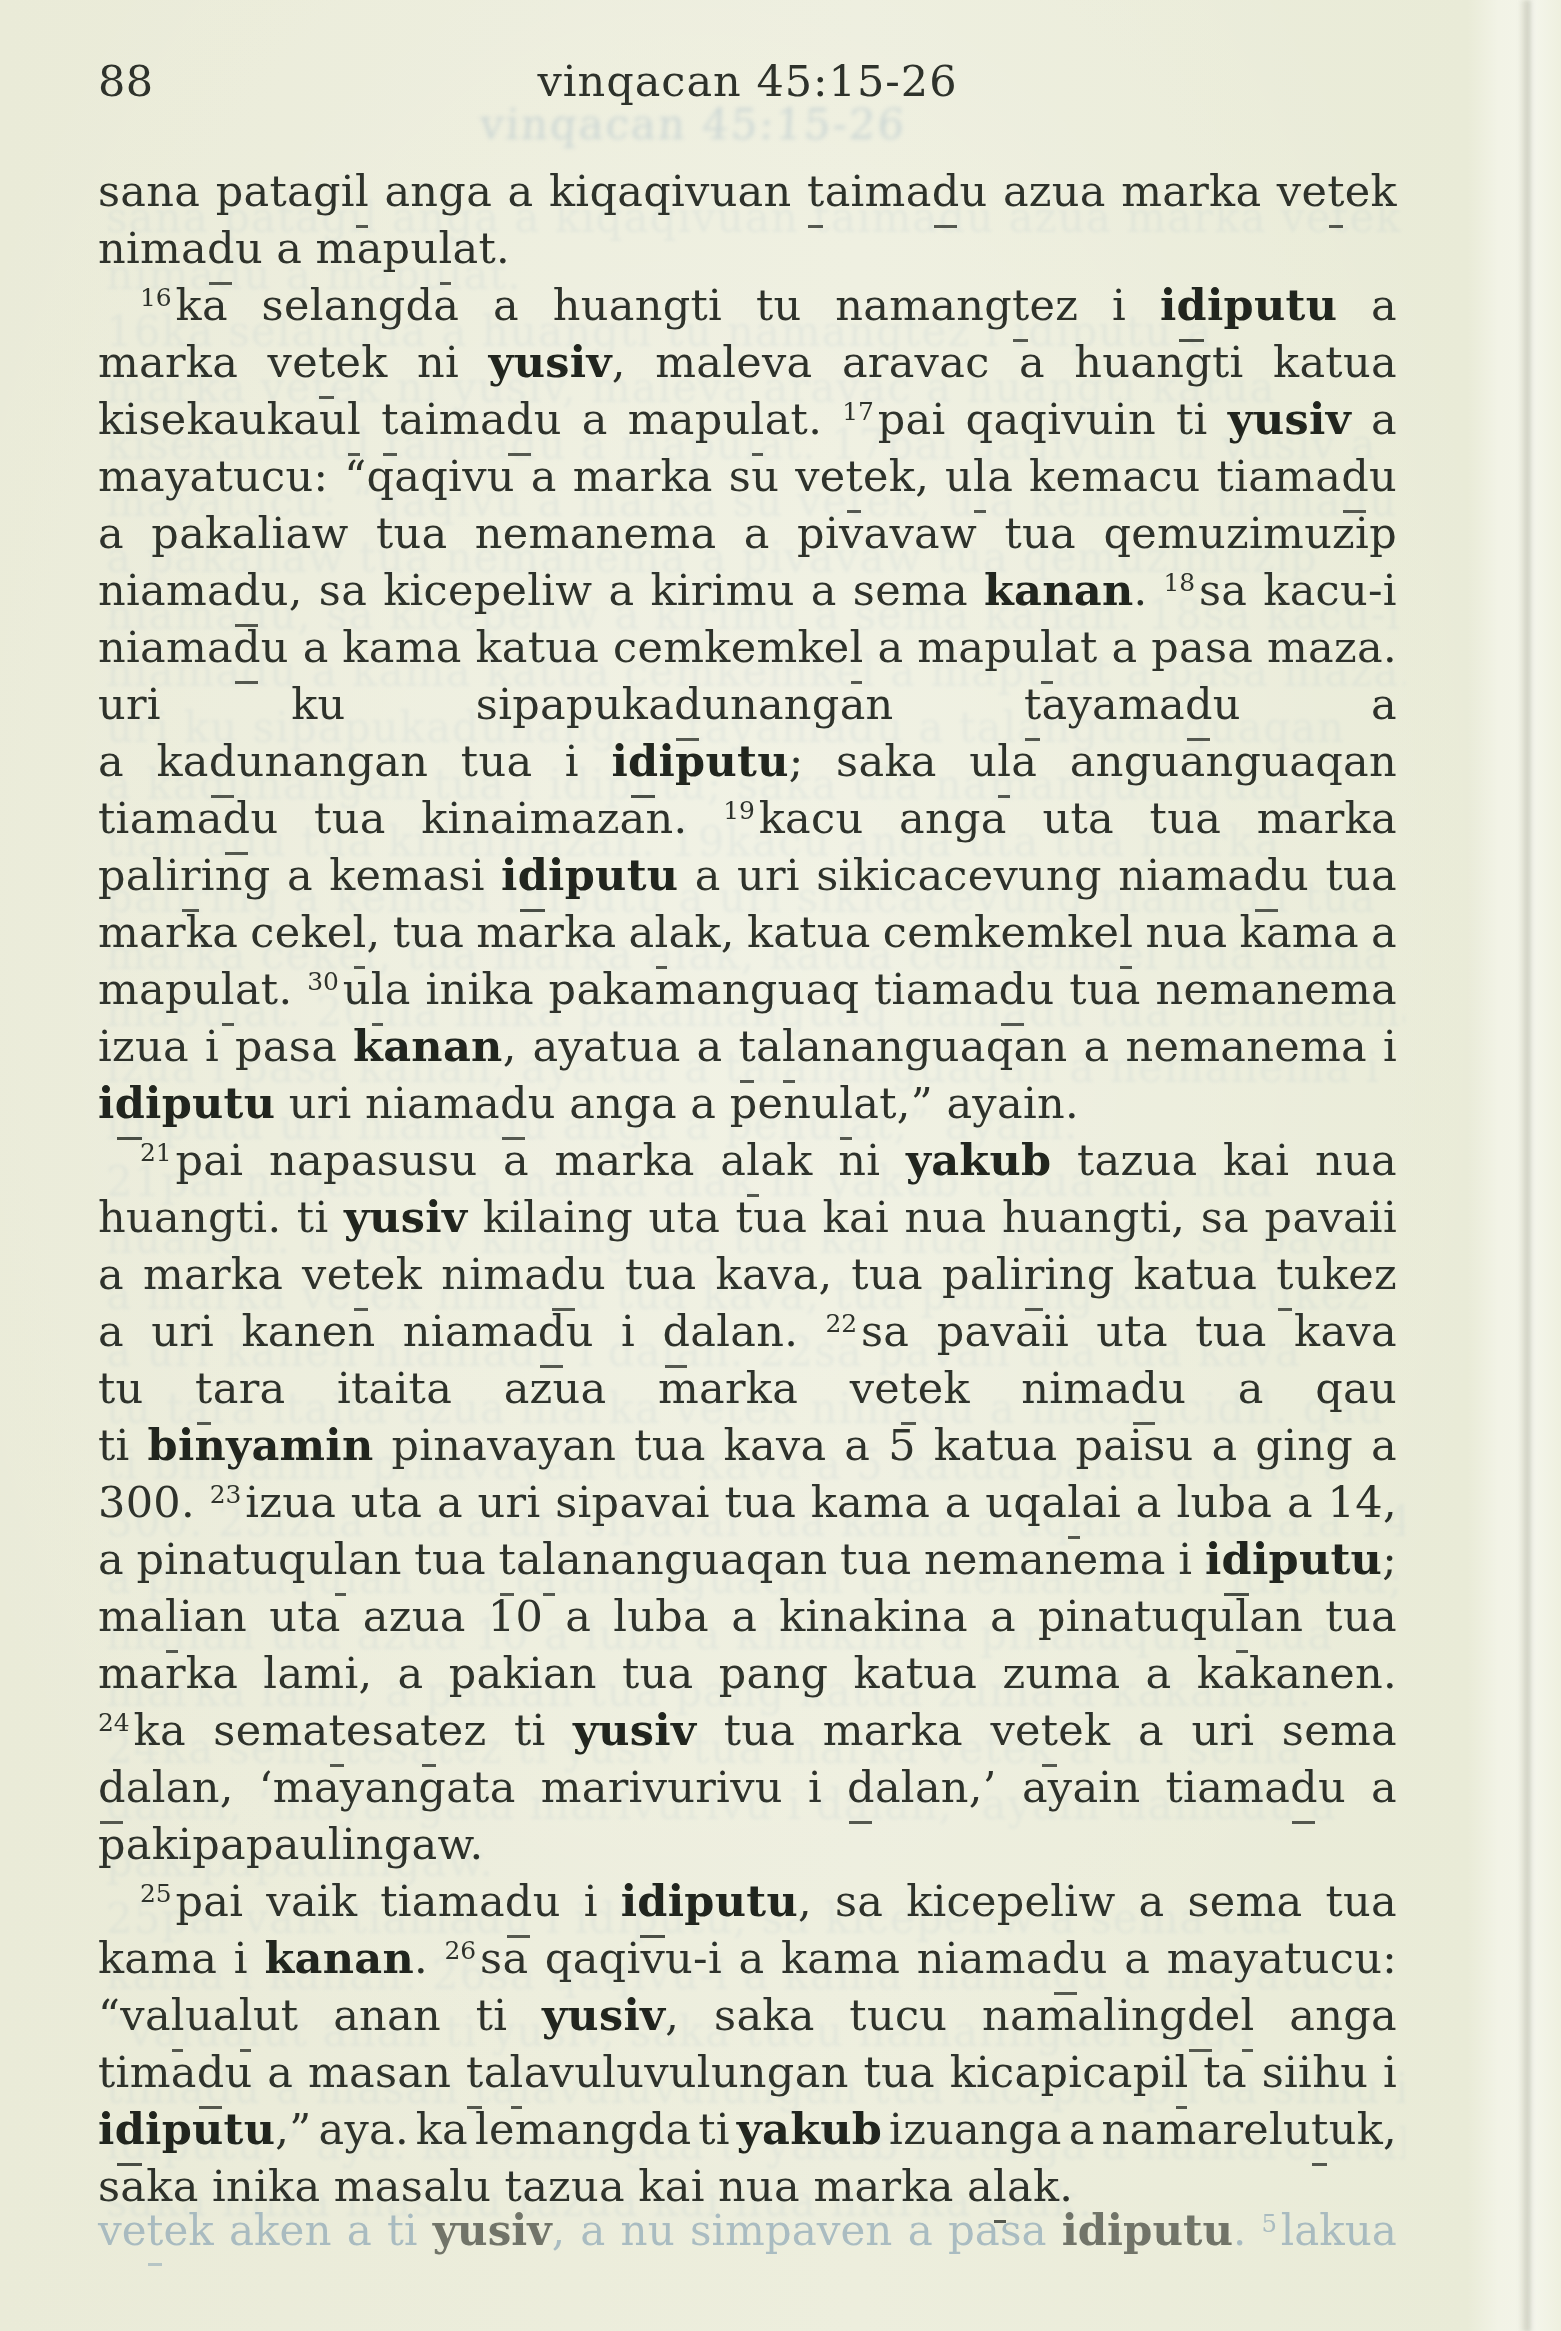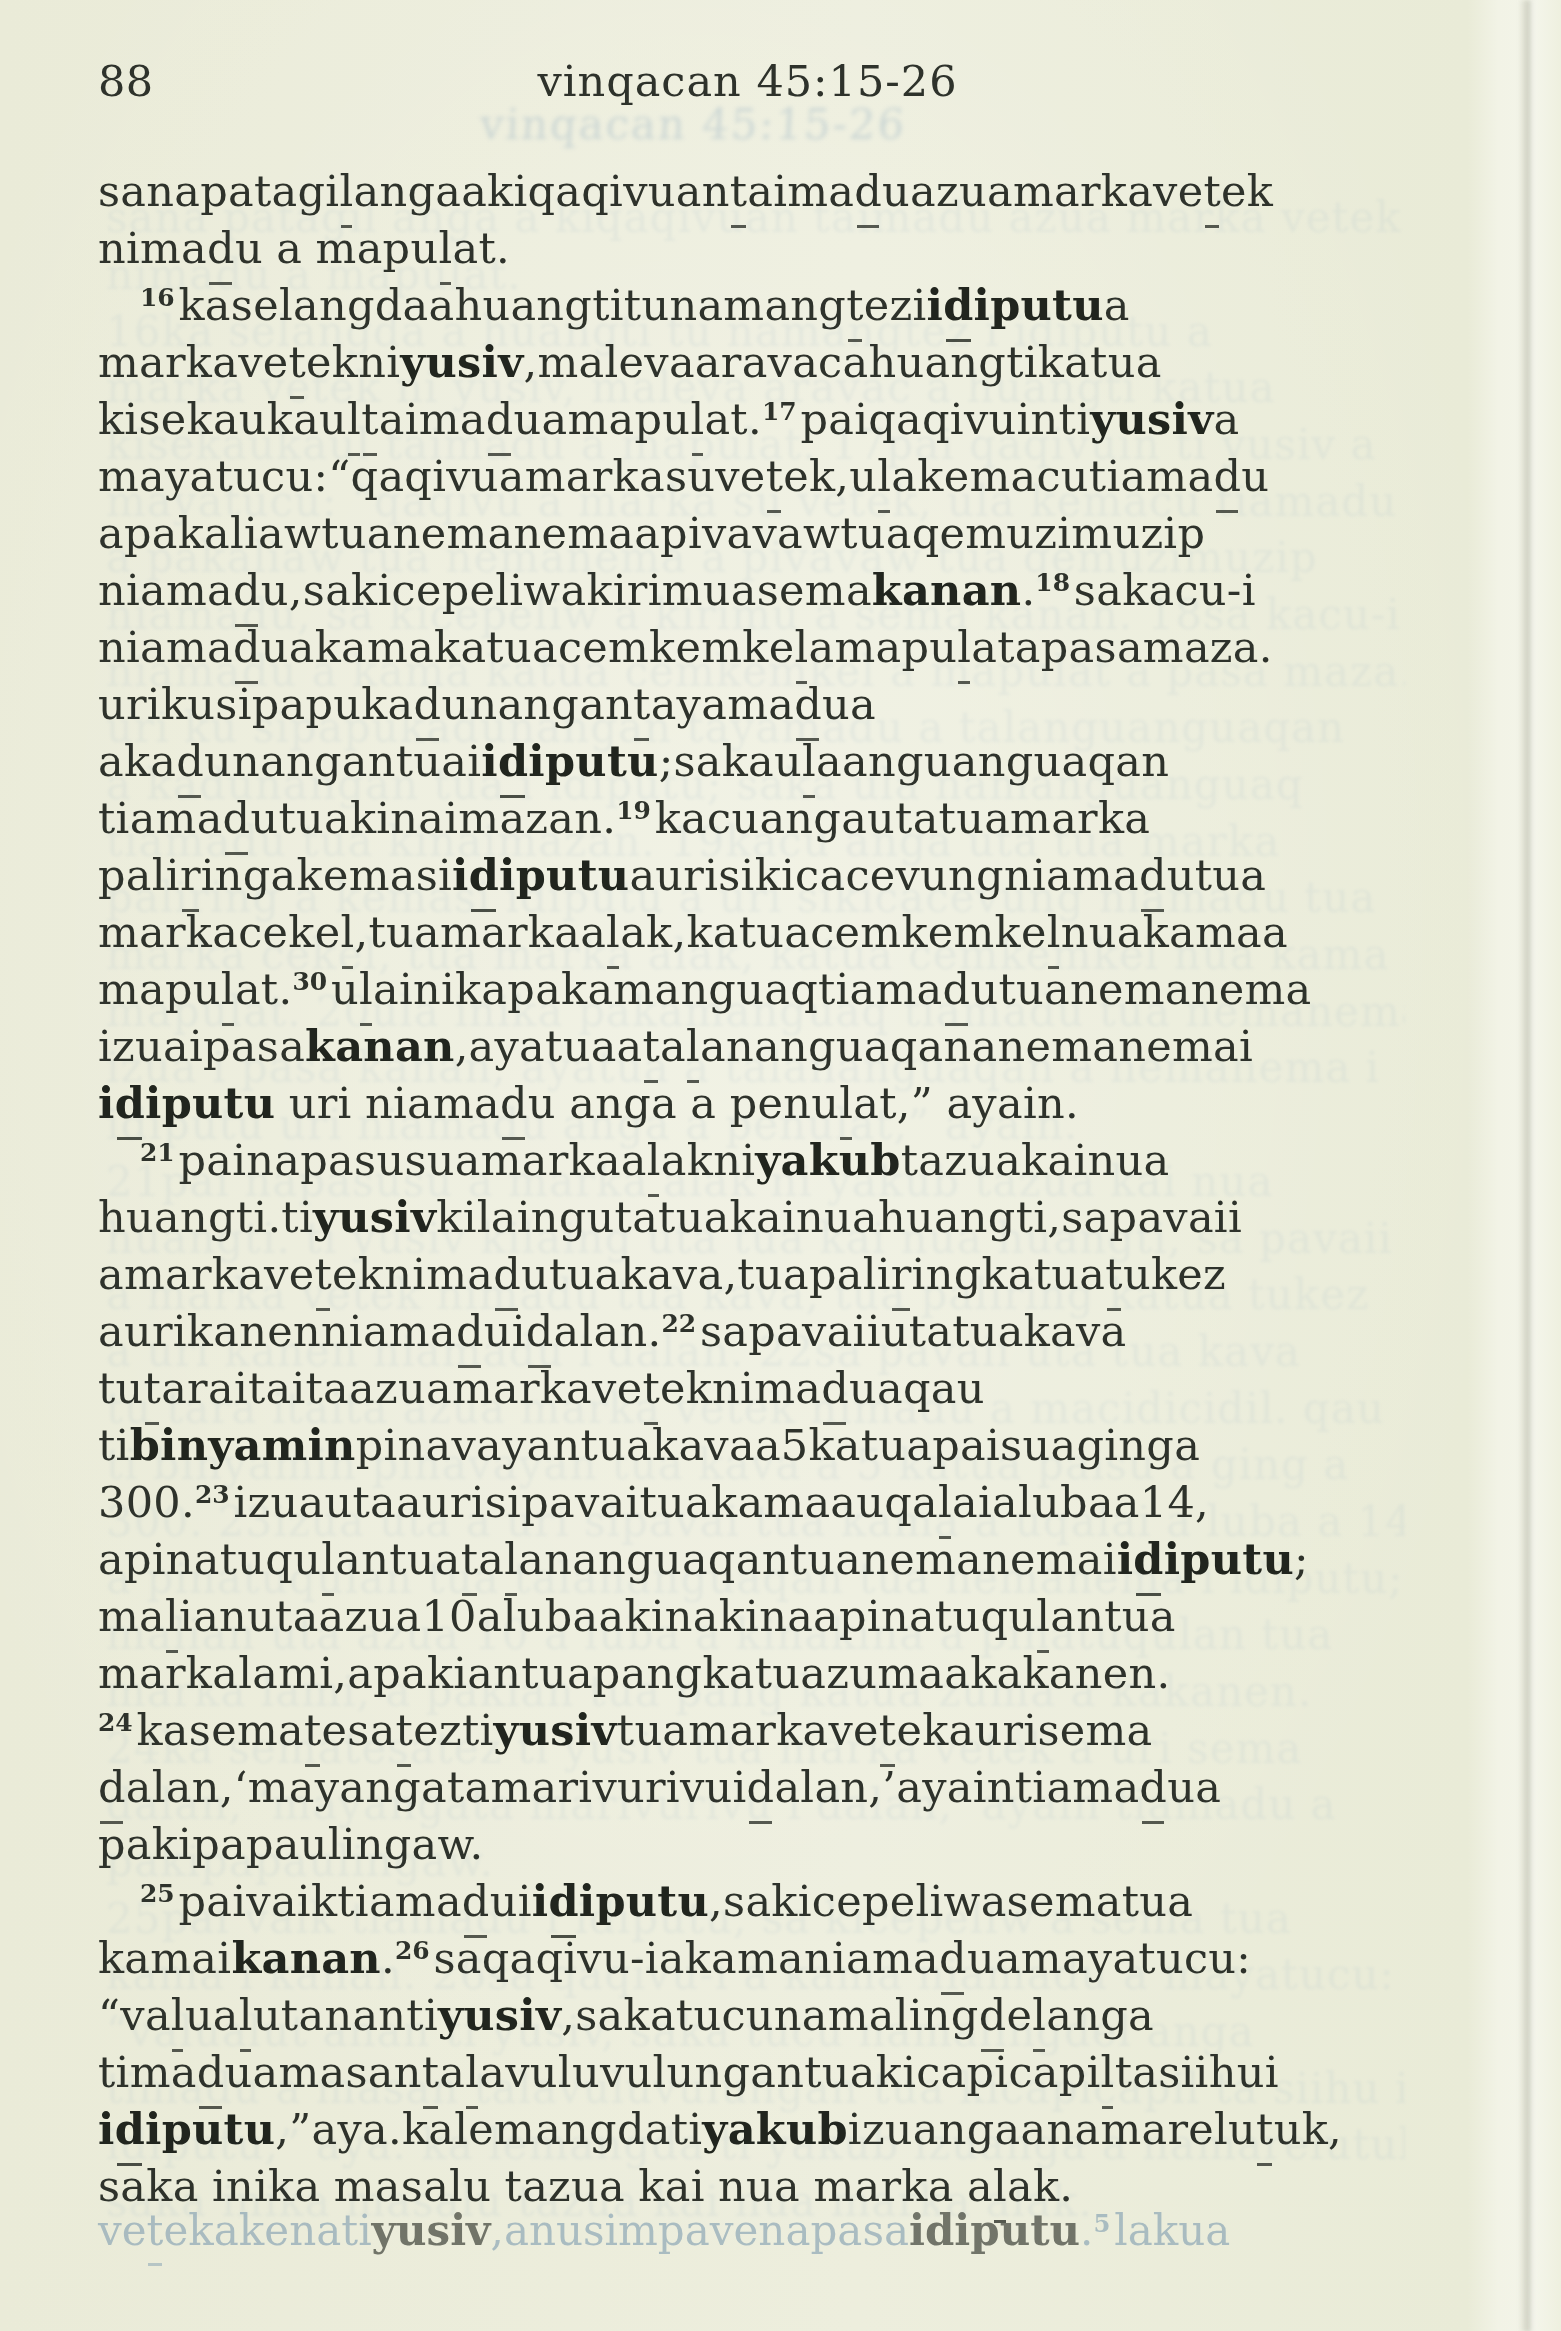--- a/index.html
+++ b/index.html
@@ -24,26 +24,26 @@
     position:absolute;top:0;bottom:0;right:0;width:25px;
     background:linear-gradient(90deg, rgba(244,245,234,.9), #eef0df);
   }
   
   .header{position:absolute;top:56px;left:98px;width:1299px;height:58px;font-size:43px;letter-spacing:0.5px;}
   .pageno{position:absolute;left:0;top:0;}
   .ref{position:absolute;left:0;right:0;text-align:center;top:0;letter-spacing:1px;}
   
   .textbody{position:absolute;left:98px;top:163px;width:1299px;font-size:43px;letter-spacing:0.3px;}
   .line{display:flex;align-items:baseline;height:57px;line-height:57px;overflow:visible;}
-  .line.j{justify-content:flex-start;}
+  .line.j{justify-content:space-between;}
   .line:not(.j) .w{margin-right:13.4px;}
   .line.ind{padding-left:42px;}
   .w{display:inline-block;white-space:nowrap;}
   .b{font-weight:bold;color:#21251e;}
-  .sup{display:inline-block;font-weight:bold;font-size:.58em;transform:translateY(-.55em);margin-right:3.8px;letter-spacing:0;}
+  .sup{display:inline-block;font-weight:normal;font-size:.58em;transform:translateY(-.55em);margin-right:3.8px;letter-spacing:0;}
   .u{display:inline-block;position:relative;}
   .u::after{content:"";position:absolute;left:8%;right:10%;bottom:-7.7px;height:2.9px;background:currentColor;opacity:.8;}
   
   .ghost-layer{position:absolute;inset:0;pointer-events:none;}
   .gline{
     position:absolute;left:106px;width:1299px;height:57px;line-height:57px;
     font-size:42px;color:#a7bcc8;opacity:.15;filter:blur(1.5px);
     white-space:nowrap;overflow:hidden;letter-spacing:1px;
   }
   .ghost-header{

